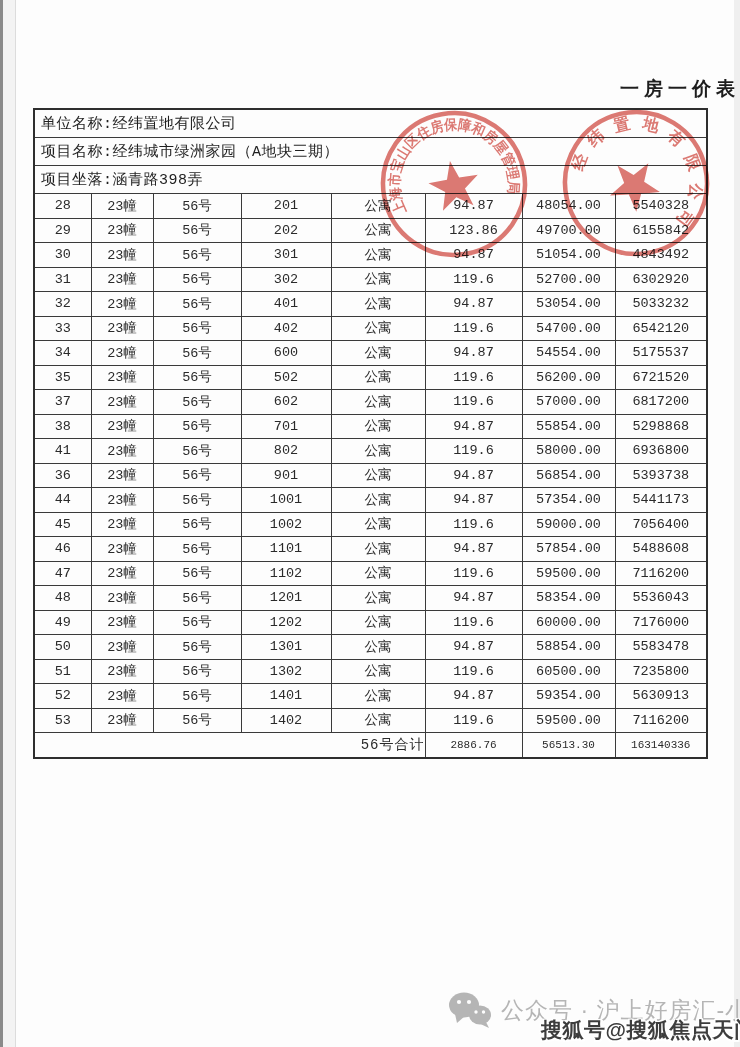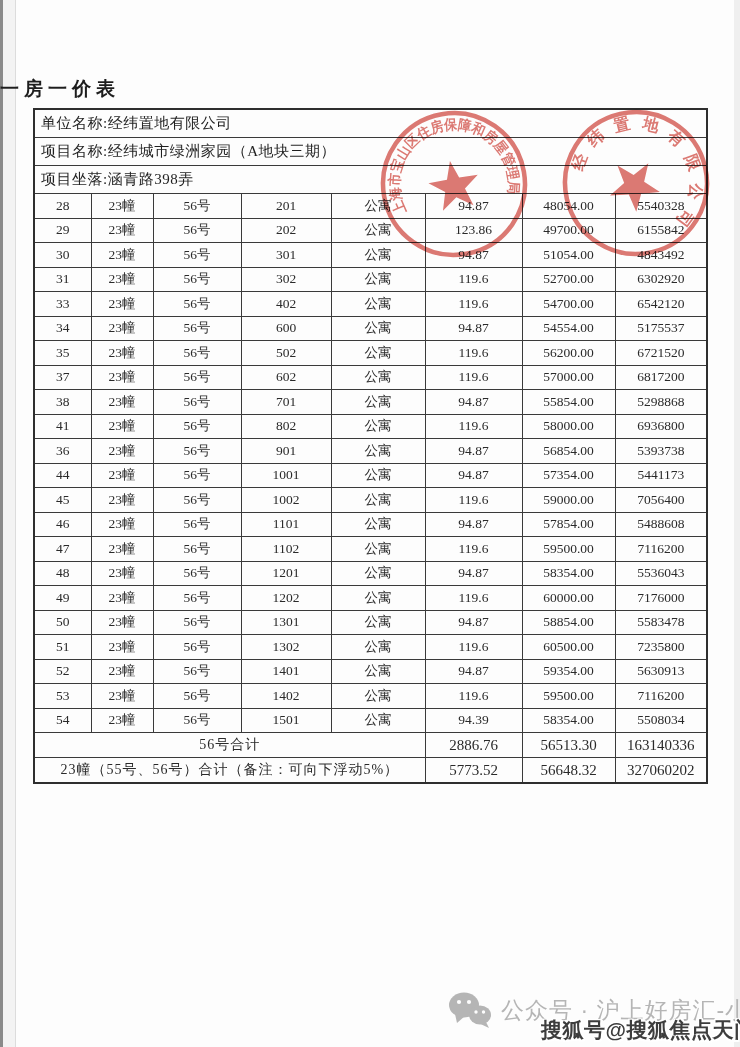--- a/index.html
+++ b/index.html
@@ -7,32 +7,32 @@
     width:740px;height:1047px;position:relative;overflow:hidden;
     background:#fdfdfd;
     font-family:"Liberation Serif","DejaVu Serif",serif;
     color:#262626;
   }
   
   .scan-left{position:absolute;left:0;top:0;bottom:0;width:12px;
     background:#f3f3f3;border-left:3px solid #8a8a8a;border-right:1px solid #dcdcdc;}
   .scan-right{position:absolute;right:0;top:0;bottom:0;width:6px;background:#efefef;}
 
-  .doc-title{position:absolute;top:76px;left:0;width:740px;text-align:left;
+  .doc-title{position:absolute;top:76px;left:0;width:740px;text-align:right;
     font-size:19px;font-weight:bold;letter-spacing:5px;color:#1e1e1e;}
 
-  .sheet{position:absolute;left:33px;top:108px;width:673px;}
+  .sheet{position:absolute;left:33px;top:108px;width:673px;font-family:Liberation Mono, monospace;}
   table.price{border-collapse:collapse;table-layout:fixed;width:673px;
     border:2px solid #2e2e2e;}
   table.price td{border:1px solid #3a3a3a;text-align:center;vertical-align:middle;
     font-size:13.5px;padding:0;height:23.5px;color:#2a2a2a;white-space:nowrap;overflow:hidden;}
   tr.info-row td{text-align:left;font-size:15px;height:27px;padding-left:6px;
     letter-spacing:0.5px;color:#1f1f1f;}
-  tr.total-row td{height:24px;font-size:15px;}
-  tr.total-row td.total-label{font-size:14px;letter-spacing:1px;}
+  tr.total-row td{height:24px;font-size:11px;}
+  tr.total-row td.total-label{font-size:14px;letter-spacing:1px;text-align:right;}
 
   
   .stamp{position:absolute;width:152px;height:152px;mix-blend-mode:multiply;opacity:.78;}
   .stamp-left{left:378px;top:108px;transform:rotate(-10deg);}
   .stamp-right{left:560px;top:107px;transform:rotate(32deg);}
   .stamp svg{width:100%;height:100%;}
 
   
   .footer-wechat{position:absolute;left:448px;top:991px;display:flex;align-items:center;
     gap:9px;color:#b5b5b5;}
@@ -110,20 +110,30 @@
           <td>31</td>
           <td>23幢</td>
           <td>56号</td>
           <td>302</td>
           <td>公寓</td>
           <td>119.6</td>
           <td>52700.00</td>
           <td>6302920</td>
         </tr>
         <tr>
+          <td>32</td>
+          <td>23幢</td>
+          <td>56号</td>
+          <td>401</td>
+          <td>公寓</td>
+          <td>94.87</td>
+          <td>53054.00</td>
+          <td>5033232</td>
+        </tr>
+        <tr>
           <td>33</td>
           <td>23幢</td>
           <td>56号</td>
           <td>402</td>
           <td>公寓</td>
           <td>119.6</td>
           <td>54700.00</td>
           <td>6542120</td>
         </tr>
         <tr>
@@ -278,44 +288,28 @@
         </tr>
         <tr>
           <td>53</td>
           <td>23幢</td>
           <td>56号</td>
           <td>1402</td>
           <td>公寓</td>
           <td>119.6</td>
           <td>59500.00</td>
           <td>7116200</td>
-        </tr>
-        <tr>
-          <td>54</td>
-          <td>23幢</td>
-          <td>56号</td>
-          <td>1501</td>
-          <td>公寓</td>
-          <td>94.39</td>
-          <td>58354.00</td>
-          <td>5508034</td>
         </tr>
       </tbody>
     <tbody>
       <tr class="total-row">
         <td colspan="5" class="total-label">56号合计</td>
         <td>2886.76</td>
         <td>56513.30</td>
         <td>163140336</td>
-      </tr>
-      <tr class="total-row">
-        <td colspan="5" class="total-label">23幢（55号、56号）合计（备注：可向下浮动5%）</td>
-        <td>5773.52</td>
-        <td>56648.32</td>
-        <td>327060202</td>
       </tr>
     </tbody>
   </table>
 </div>
 
 <div class="stamp stamp-left">
   <svg viewBox="0 0 150 150">
     <defs>
       <path id="arcL" d="M 24.3 93.5 A 54 54 0 1 1 125.7 93.5" fill="none"></path>
     </defs>

